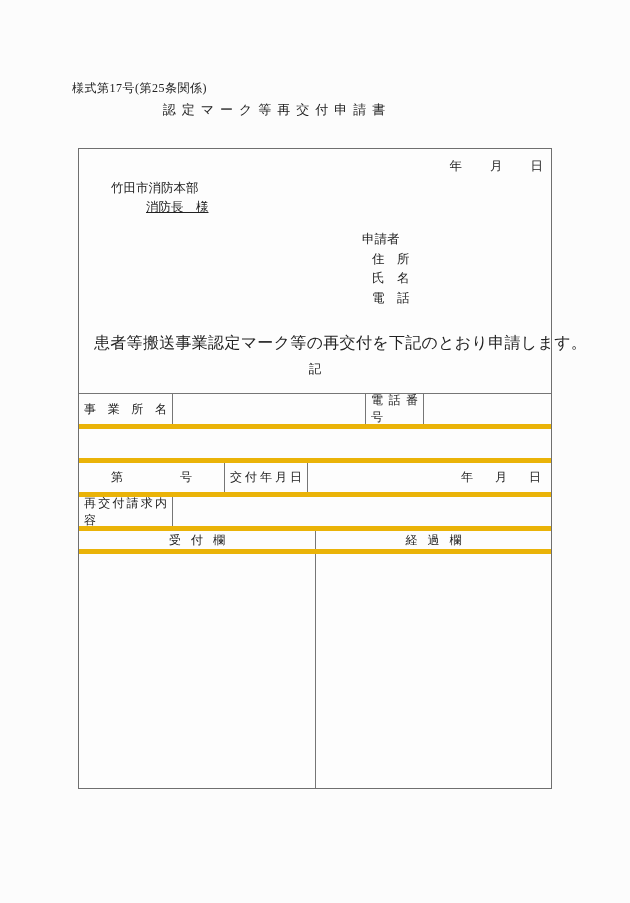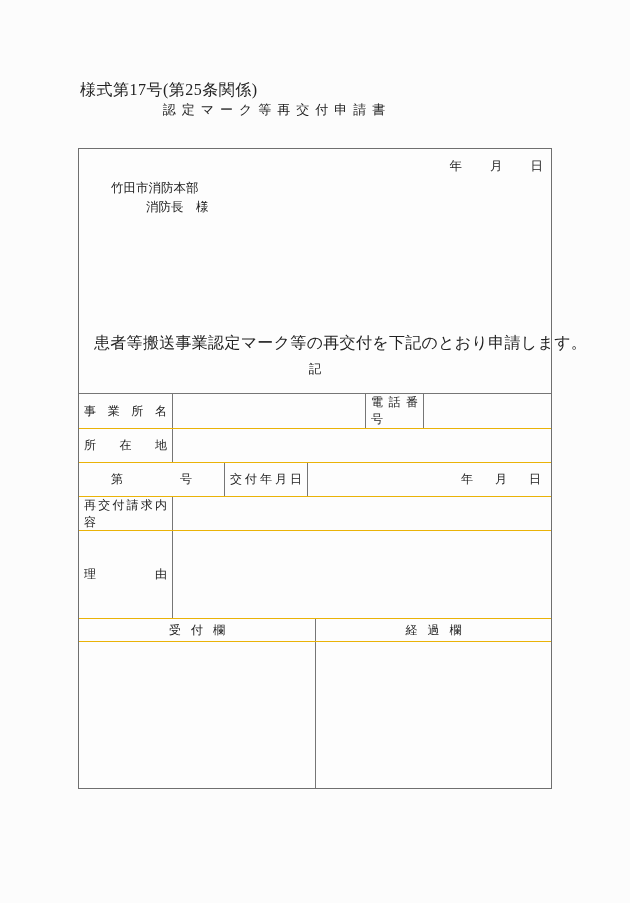--- a/index.html
+++ b/index.html
@@ -7,22 +7,22 @@
     width: 630px; height: 903px;
     background: #fbfbfb;
     font-family: "Liberation Serif", "DejaVu Serif", serif;
     color: #222;
     position: relative;
     -webkit-font-smoothing: antialiased;
   }
   .page { position: absolute; inset: 0; background: #fcfcfc; }
 
   .form-number {
-    position: absolute; left: 80px; top: 80px;
-    font-size: 16px; letter-spacing: 0.5px; white-space: nowrap;
+    position: absolute; left: 72px; top: 80px;
+    font-size: 12px; letter-spacing: 0.5px; white-space: nowrap;
   }
   .form-title {
     position: absolute; left: 0; top: 101px; width: 548px;
     text-align: center; font-size: 13px;
     letter-spacing: 6px; padding-left: 6px; box-sizing: border-box;
     white-space: nowrap;
   }
 
   .form-box {
     position: absolute; left: 78px; top: 148px;
@@ -34,21 +34,21 @@
 
   .date-line {
     position: absolute; top: 9px; right: 8px;
     display: flex; gap: 28px;
     font-size: 12.5px; white-space: nowrap;
   }
   .addressee {
     position: absolute; left: 16px; top: 30px;
     font-size: 12.5px; line-height: 19px; white-space: nowrap; margin-left: 16px;
   }
-  .addressee .line2 { padding-left: 35px; }
+  .addressee .line2 { padding-left: 35px; text-decoration: underline; }
 
   .applicant {
     position: absolute; left: 283px; top: 81px;
     font-size: 12.5px; line-height: 19.5px; white-space: nowrap;
   }
   .applicant .contact { padding-left: 10px; }
 
   .statement {
     position: absolute; left: 15px; top: 184px;
     font-size: 16px; letter-spacing: 0.3px; white-space: nowrap;
@@ -58,21 +58,21 @@
     text-align: center; font-size: 12.5px;
   }
 
   .ftable {
     position: absolute; left: 0; right: 0; top: 244px; bottom: 0;
     border-top: 1px solid #767676;
     display: flex; flex-direction: column;
   }
   .frow {
     display: flex; box-sizing: border-box;
-    border-bottom: 1px solid #eab308;
+    border-bottom: 5px solid #eab308;
     flex: 0 0 auto;
   }
   .frow:last-child { border-bottom: none; flex: 1 1 auto; }
   .fcell {
     box-sizing: border-box;
     border-right: 1px solid #767676;
     display: flex; align-items: center;
     font-size: 12px;
     overflow: hidden;
   }
@@ -108,41 +108,44 @@
       <span>年</span>
       <span>月</span>
       <span>日</span>
     </div>
 
     <div class="addressee">
       <div>竹田市消防本部</div>
       <div class="line2">消防長　様</div>
     </div>
 
+    <div class="applicant">
+      <div>申請者</div>
+      <div class="contact">住　所</div>
+      <div class="contact">氏　名</div>
+      <div class="contact">電　話</div>
+    </div>
 
     <div class="statement">患者等搬送事業認定マーク等の再交付を下記のとおり申請します。</div>
     <div class="ki">記</div>
 
     <div class="ftable">
 
       <div class="frow h35">
         <div class="fcell w94 jlabel">
           <span>事業所名</span>
         </div>
         <div class="fcell w193"></div>
         <div class="fcell w58 jlabel">
           <span>電話番号</span>
         </div>
         <div class="fcell grow"></div>
       </div>
 
       <div class="frow h34">
-        <div class="fcell w94 jlabel">
-          <span>所在地</span>
-        </div>
         <div class="fcell grow"></div>
       </div>
 
       <div class="frow h34">
         <div class="fcell w146 jlabel2">
           <span><span>第</span><span>号</span></span>
         </div>
         <div class="fcell w83 jlabel">
           <span>交付年月日</span>
         </div>
@@ -153,26 +156,20 @@
         </div>
       </div>
 
       <div class="frow h34">
         <div class="fcell w94 jlabel">
           <span>再交付請求内容</span>
         </div>
         <div class="fcell grow"></div>
       </div>
 
-      <div class="frow h88">
-        <div class="fcell w94 jlabel">
-          <span>理由</span>
-        </div>
-        <div class="fcell grow"></div>
-      </div>
 
       <div class="frow h23 hdr-row">
         <div class="fcell w237 col-header">
           <span>受付欄</span>
         </div>
         <div class="fcell grow col-header">
           <span>経過欄</span>
         </div>
       </div>
 

